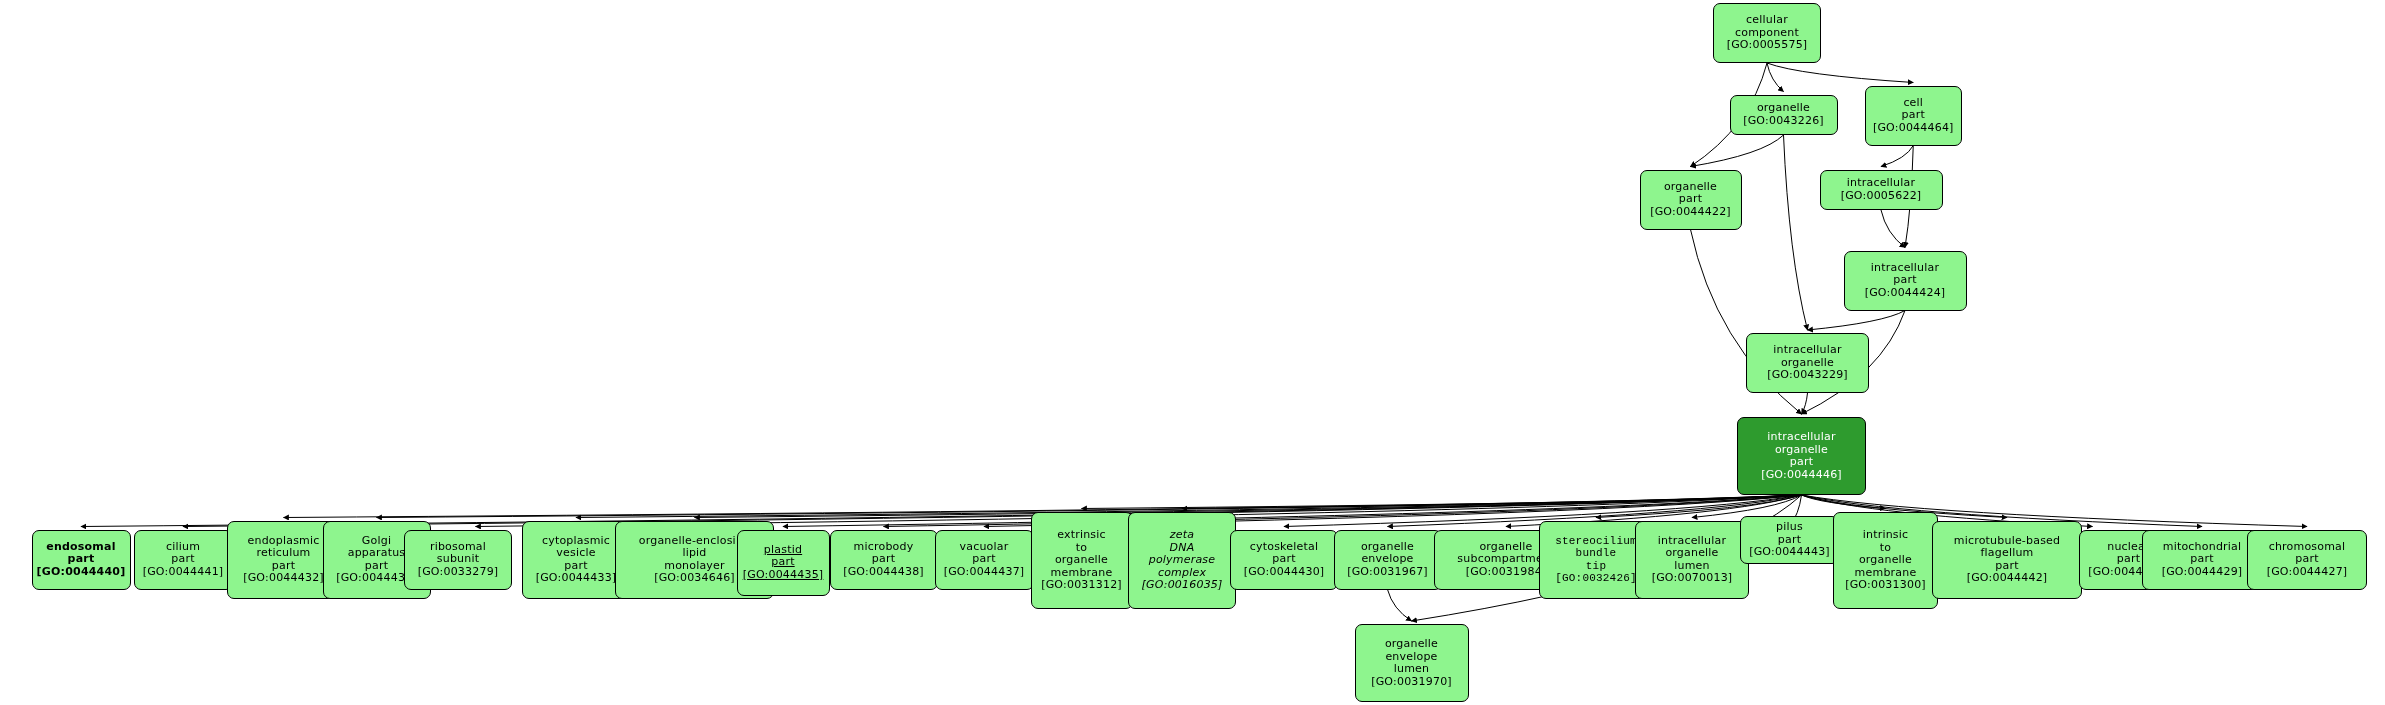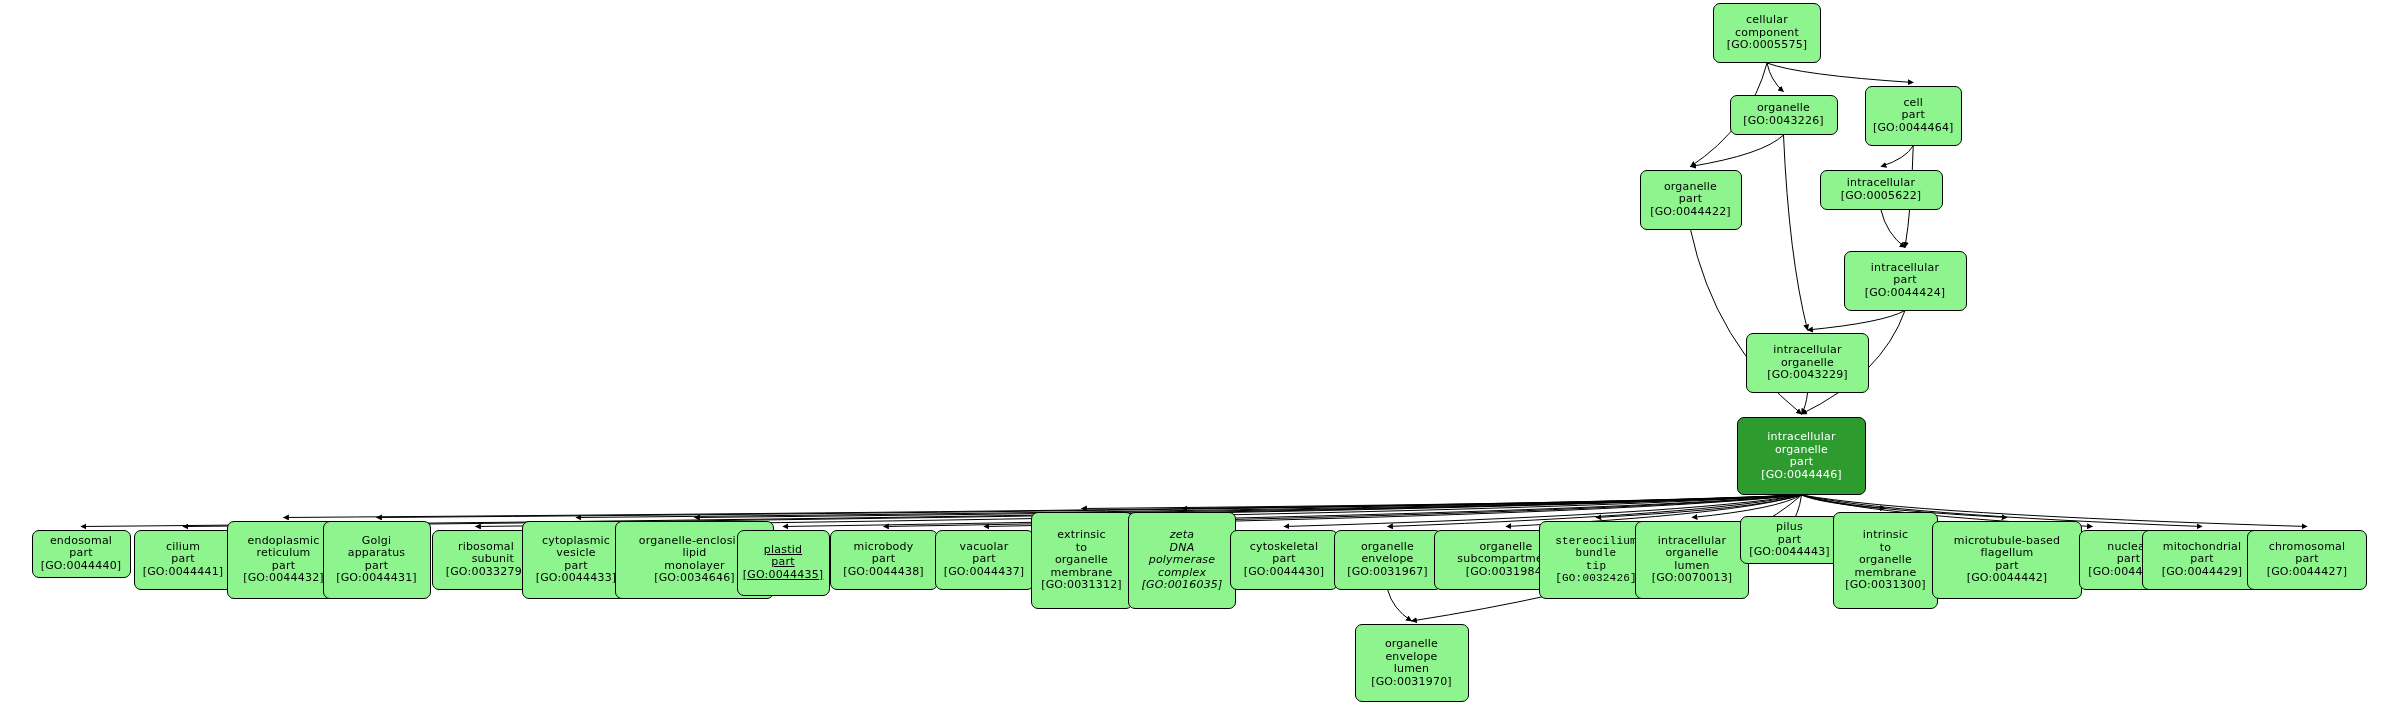--- a/index.html
+++ b/index.html
@@ -138,21 +138,21 @@
         <span class="nm">intracellular
 organelle</span>
         <span class="gid">[GO:0043229]</span>
       </div>
       <div class="go-node highlight" style="left: 1737px; top: 417px; width: 129px; height: 78px;">
         <span class="nm">intracellular
 organelle
 part</span>
         <span class="gid">[GO:0044446]</span>
       </div>
-      <div class="go-node" style="left: 31.5px; top: 529.5px; width: 99px; height: 48px;">
+      <div class="go-node" style="left: 31.5px; top: 529.5px; width: 99px; height: 60px; font-weight: bold;">
         <span class="nm">endosomal
 part</span>
         <span class="gid">[GO:0044440]</span>
       </div>
       <div class="go-node" style="left: 133.5px; top: 529.5px; width: 99px; height: 60px;">
         <span class="nm">cilium
 part</span>
         <span class="gid">[GO:0044441]</span>
       </div>
       <div class="go-node" style="left: 226.5px; top: 520.5px; width: 114px; height: 78px;">
@@ -160,21 +160,21 @@
 reticulum
 part</span>
         <span class="gid">[GO:0044432]</span>
       </div>
       <div class="go-node" style="left: 322.5px; top: 520.5px; width: 108px; height: 78px;">
         <span class="nm">Golgi
 apparatus
 part</span>
         <span class="gid">[GO:0044431]</span>
       </div>
-      <div class="go-node" style="left: 432px; top: 529.5px; width: 108px; height: 60px; text-align: right;">
+      <div class="go-node" style="left: 404px; top: 529.5px; width: 108px; height: 60px;">
         <span class="nm">ribosomal
 subunit</span>
         <span class="gid">[GO:0033279]</span>
       </div>
       <div class="go-node" style="left: 522px; top: 520.5px; width: 108px; height: 78px;">
         <span class="nm">cytoplasmic
 vesicle
 part</span>
         <span class="gid">[GO:0044433]</span>
       </div>

